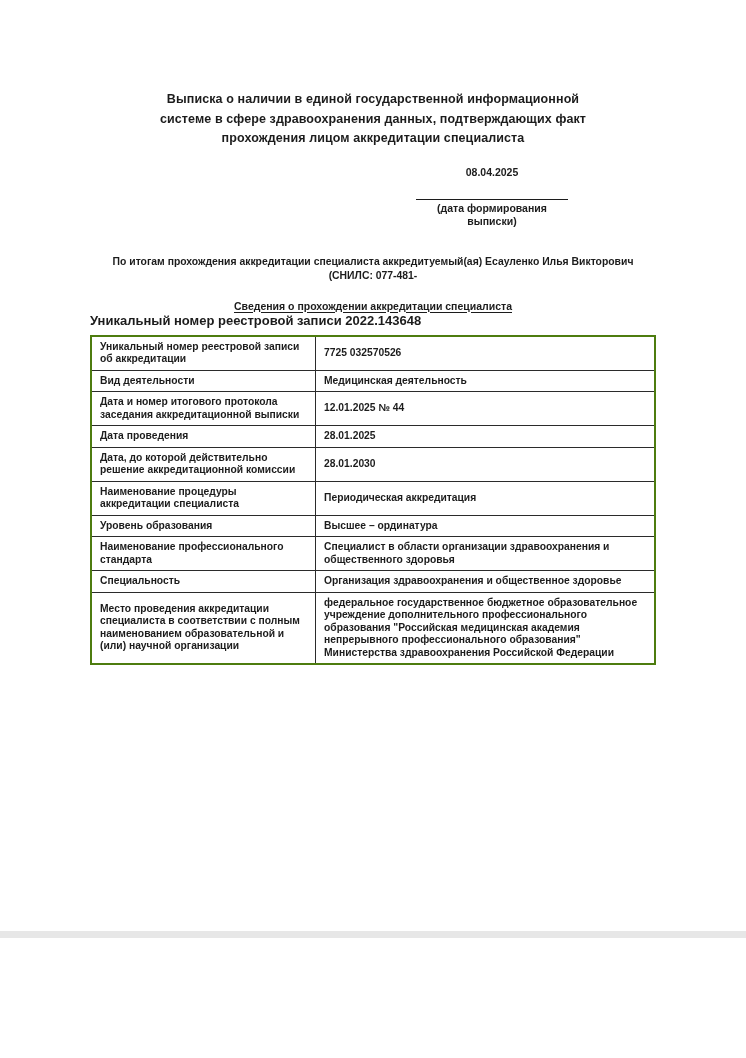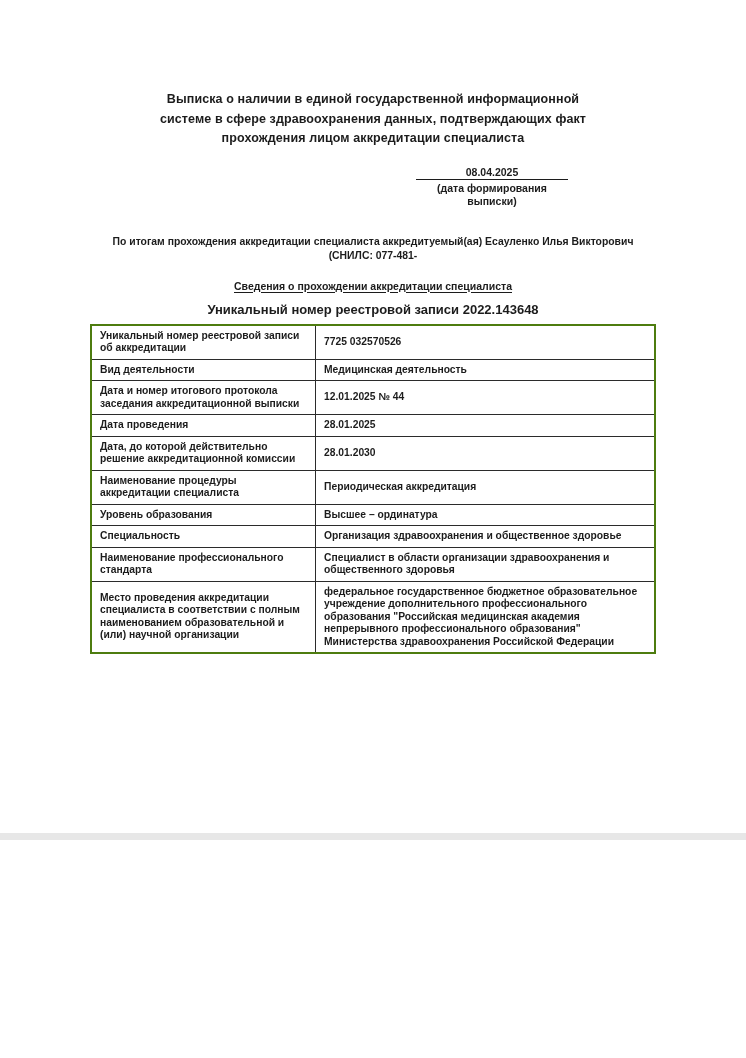--- a/index.html
+++ b/index.html
@@ -13,21 +13,21 @@
     overflow: hidden;
     position: relative;
     font-family: "Liberation Sans", sans-serif;
     font-weight: bold;
     color: #1c1c1c;
     -webkit-font-smoothing: antialiased;
   }
   .page {
     position: relative;
     width: 746px;
-    height: 840px;
+    height: 938px;
     background: #ffffff;
   }
   .content {
     position: absolute;
     left: 90px;
     top: 0;
     width: 566px;
   }
   .doc-title {
     margin-top: 90px;
@@ -39,21 +39,21 @@
   .doc-title span { display: block; }
   .date-block {
     margin: 16px 88px 0 auto;
     width: 152px;
     text-align: center;
     font-size: 10.5px;
   }
   .date-value {
     display: block;
     line-height: 14px;
-    padding-bottom: 0;
+    padding-bottom: 20px;
     border-bottom: 1.6px solid #1c1c1c;
   }
   .date-caption {
     display: block;
     line-height: 13px;
     padding-top: 2px;
   }
   .intro {
     margin-top: 27px;
     text-align: center;
@@ -63,22 +63,20 @@
   .intro span { display: block; }
   .section-heading {
     margin-top: 15px;
     text-align: center;
     font-size: 10.5px;
     line-height: 14px;
     text-decoration: underline;
     text-underline-offset: 2px;
   }
   .registry-heading {
-    margin-top: 9px;
-    text-align: center;
     font-size: 13px;
     line-height: 16px;
   }
   table.acc-table {
     margin-top: 6px;
     width: 566px;
     border-collapse: collapse;
     border: 2px solid #4d7c0f;
   }
   table.acc-table td {
@@ -149,26 +147,26 @@
         </tr>
         <tr>
           <td class="label-cell">Наименование процедуры аккредитации специалиста</td>
           <td class="value-cell">Периодическая аккредитация</td>
         </tr>
         <tr>
           <td class="label-cell">Уровень образования</td>
           <td class="value-cell">Высшее – ординатура</td>
         </tr>
         <tr>
+          <td class="label-cell">Наименование профессионального стандарта</td>
+          <td class="value-cell">Специалист в области организации здравоохранения и общественного здоровья</td>
+        </tr>
+        <tr>
           <td class="label-cell">Специальность</td>
           <td class="value-cell">Организация здравоохранения и общественное здоровье</td>
-        </tr>
-        <tr>
-          <td class="label-cell">Наименование профессионального стандарта</td>
-          <td class="value-cell">Специалист в области организации здравоохранения и общественного здоровья</td>
         </tr>
         <tr>
           <td class="label-cell">Место проведения аккредитации специалиста в соответствии с полным наименованием образовательной и (или) научной организации</td>
           <td class="value-cell">федеральное государственное бюджетное образовательное учреждение дополнительного профессионального образования "Российская медицинская академия непрерывного профессионального образования" Министерства здравоохранения Российской Федерации</td>
         </tr>
       </tbody>
     </table>
 
   </div>
 

